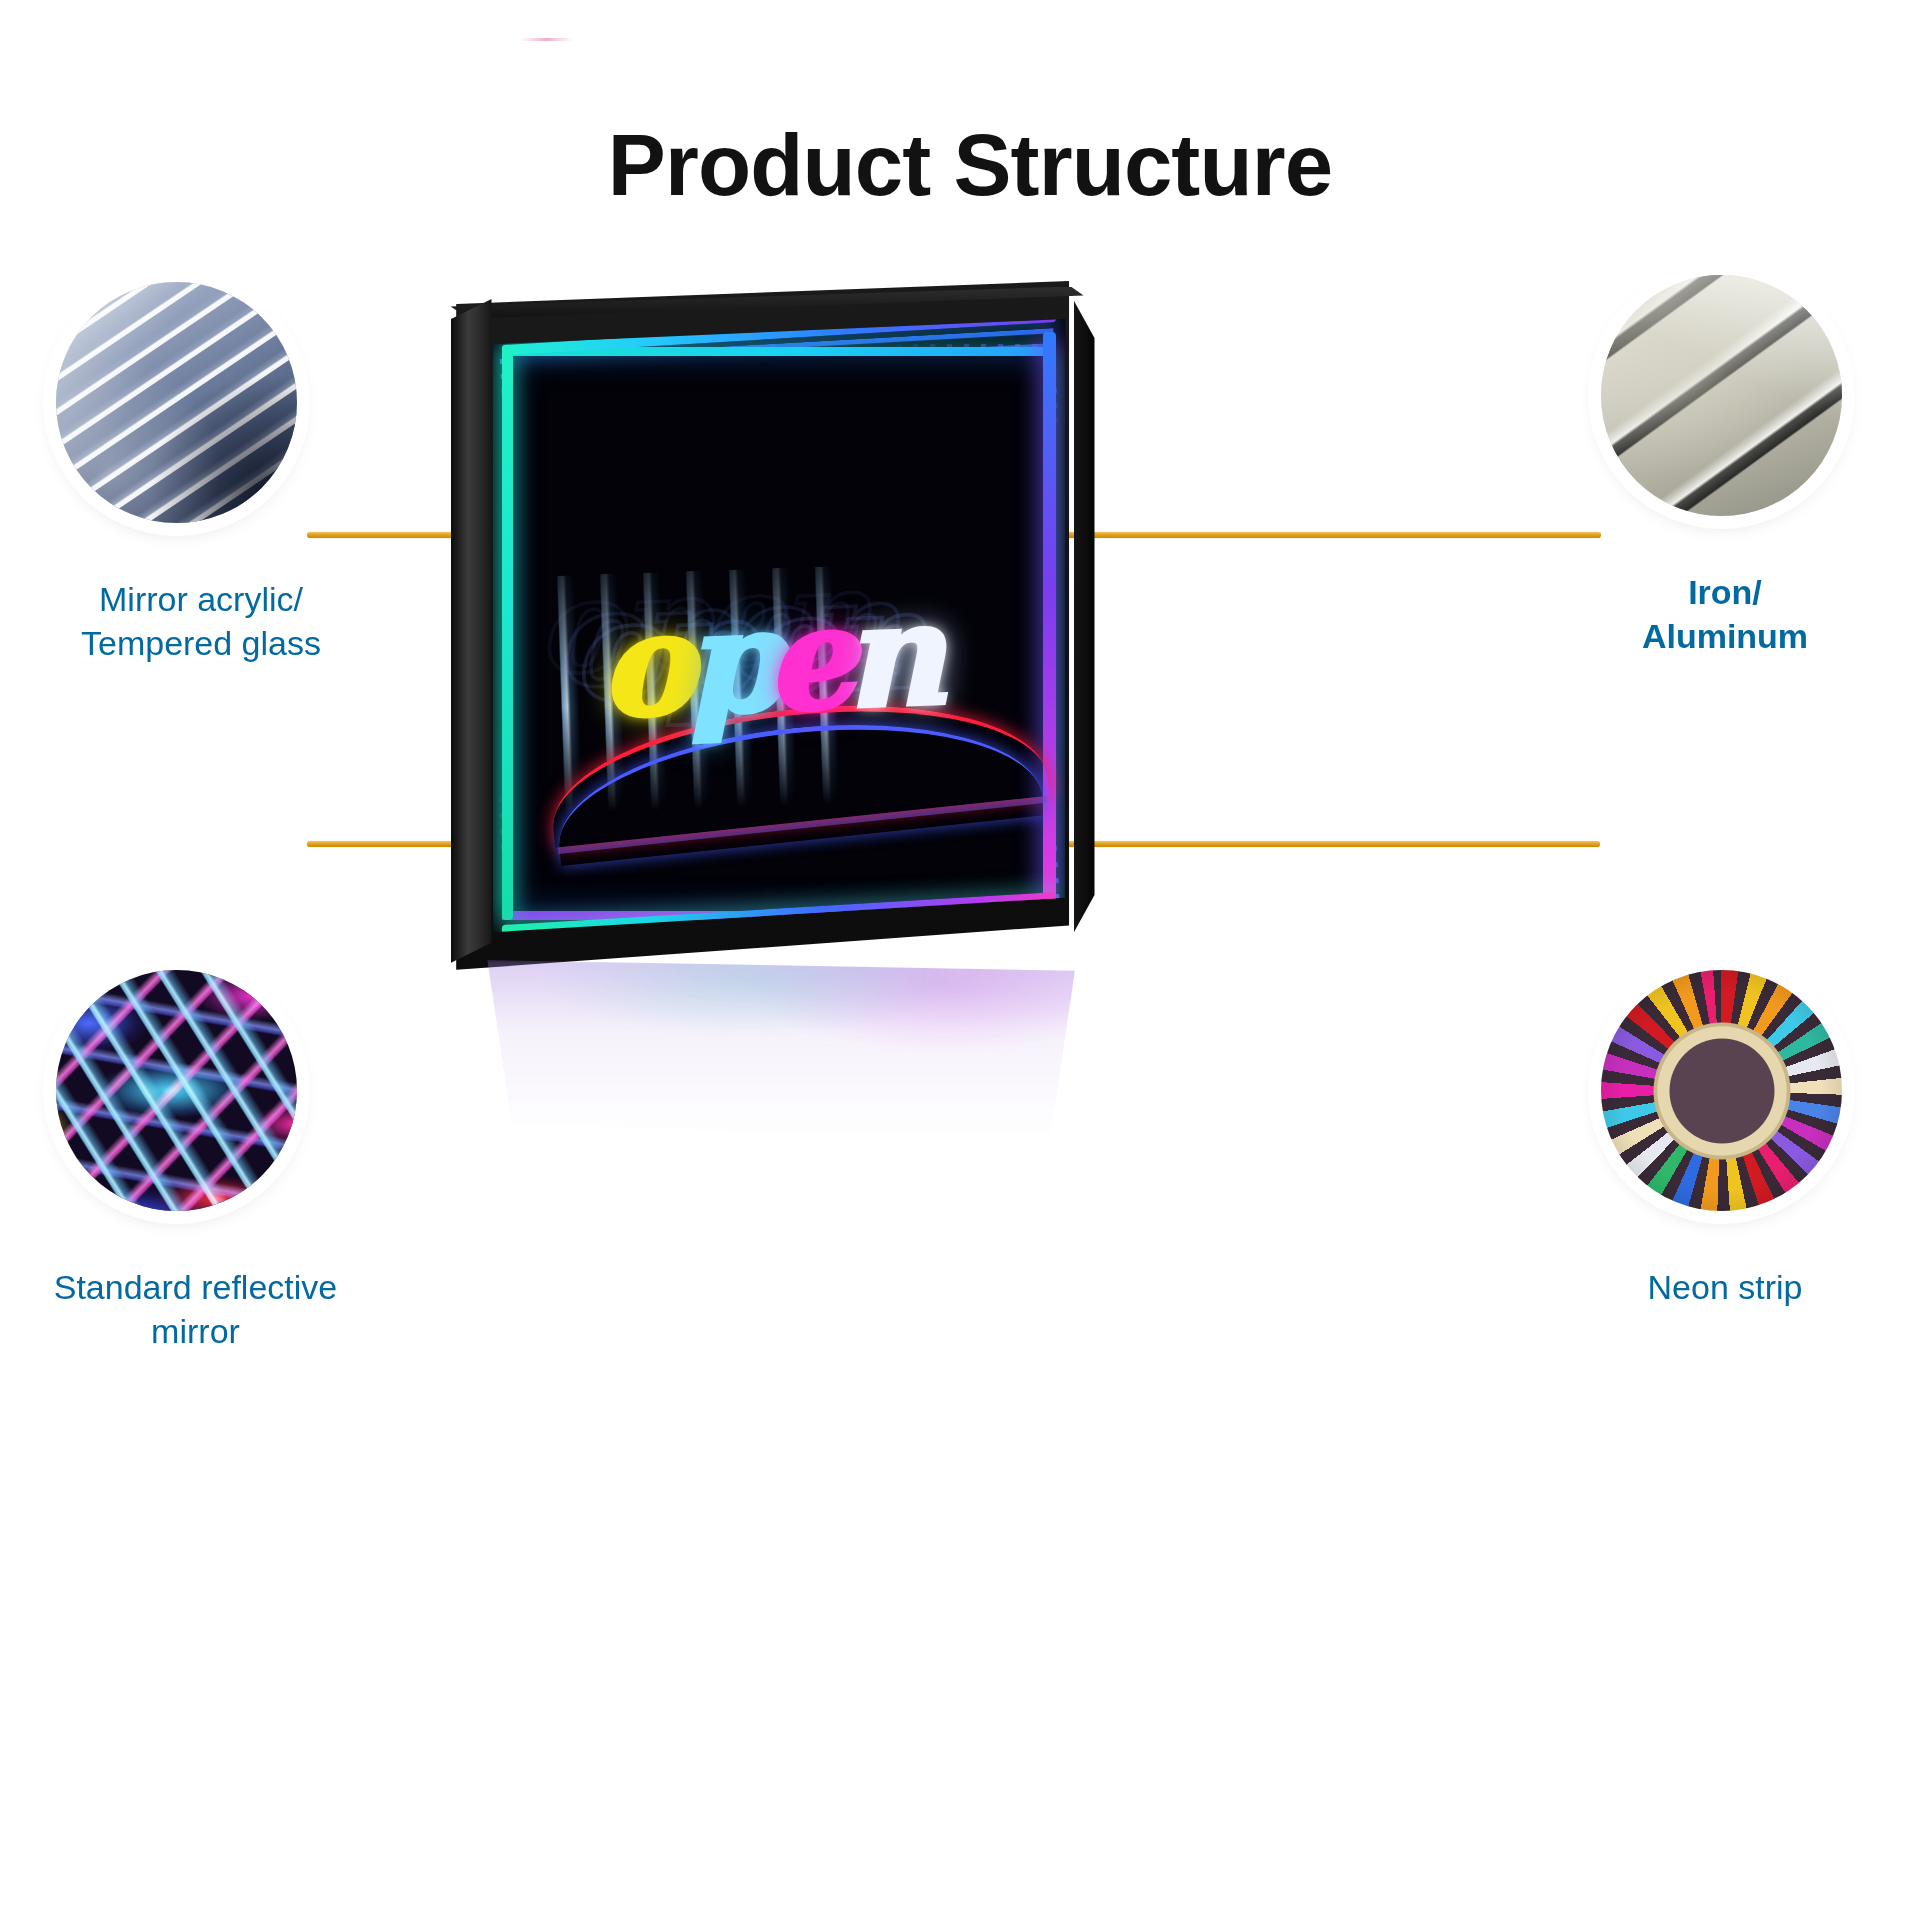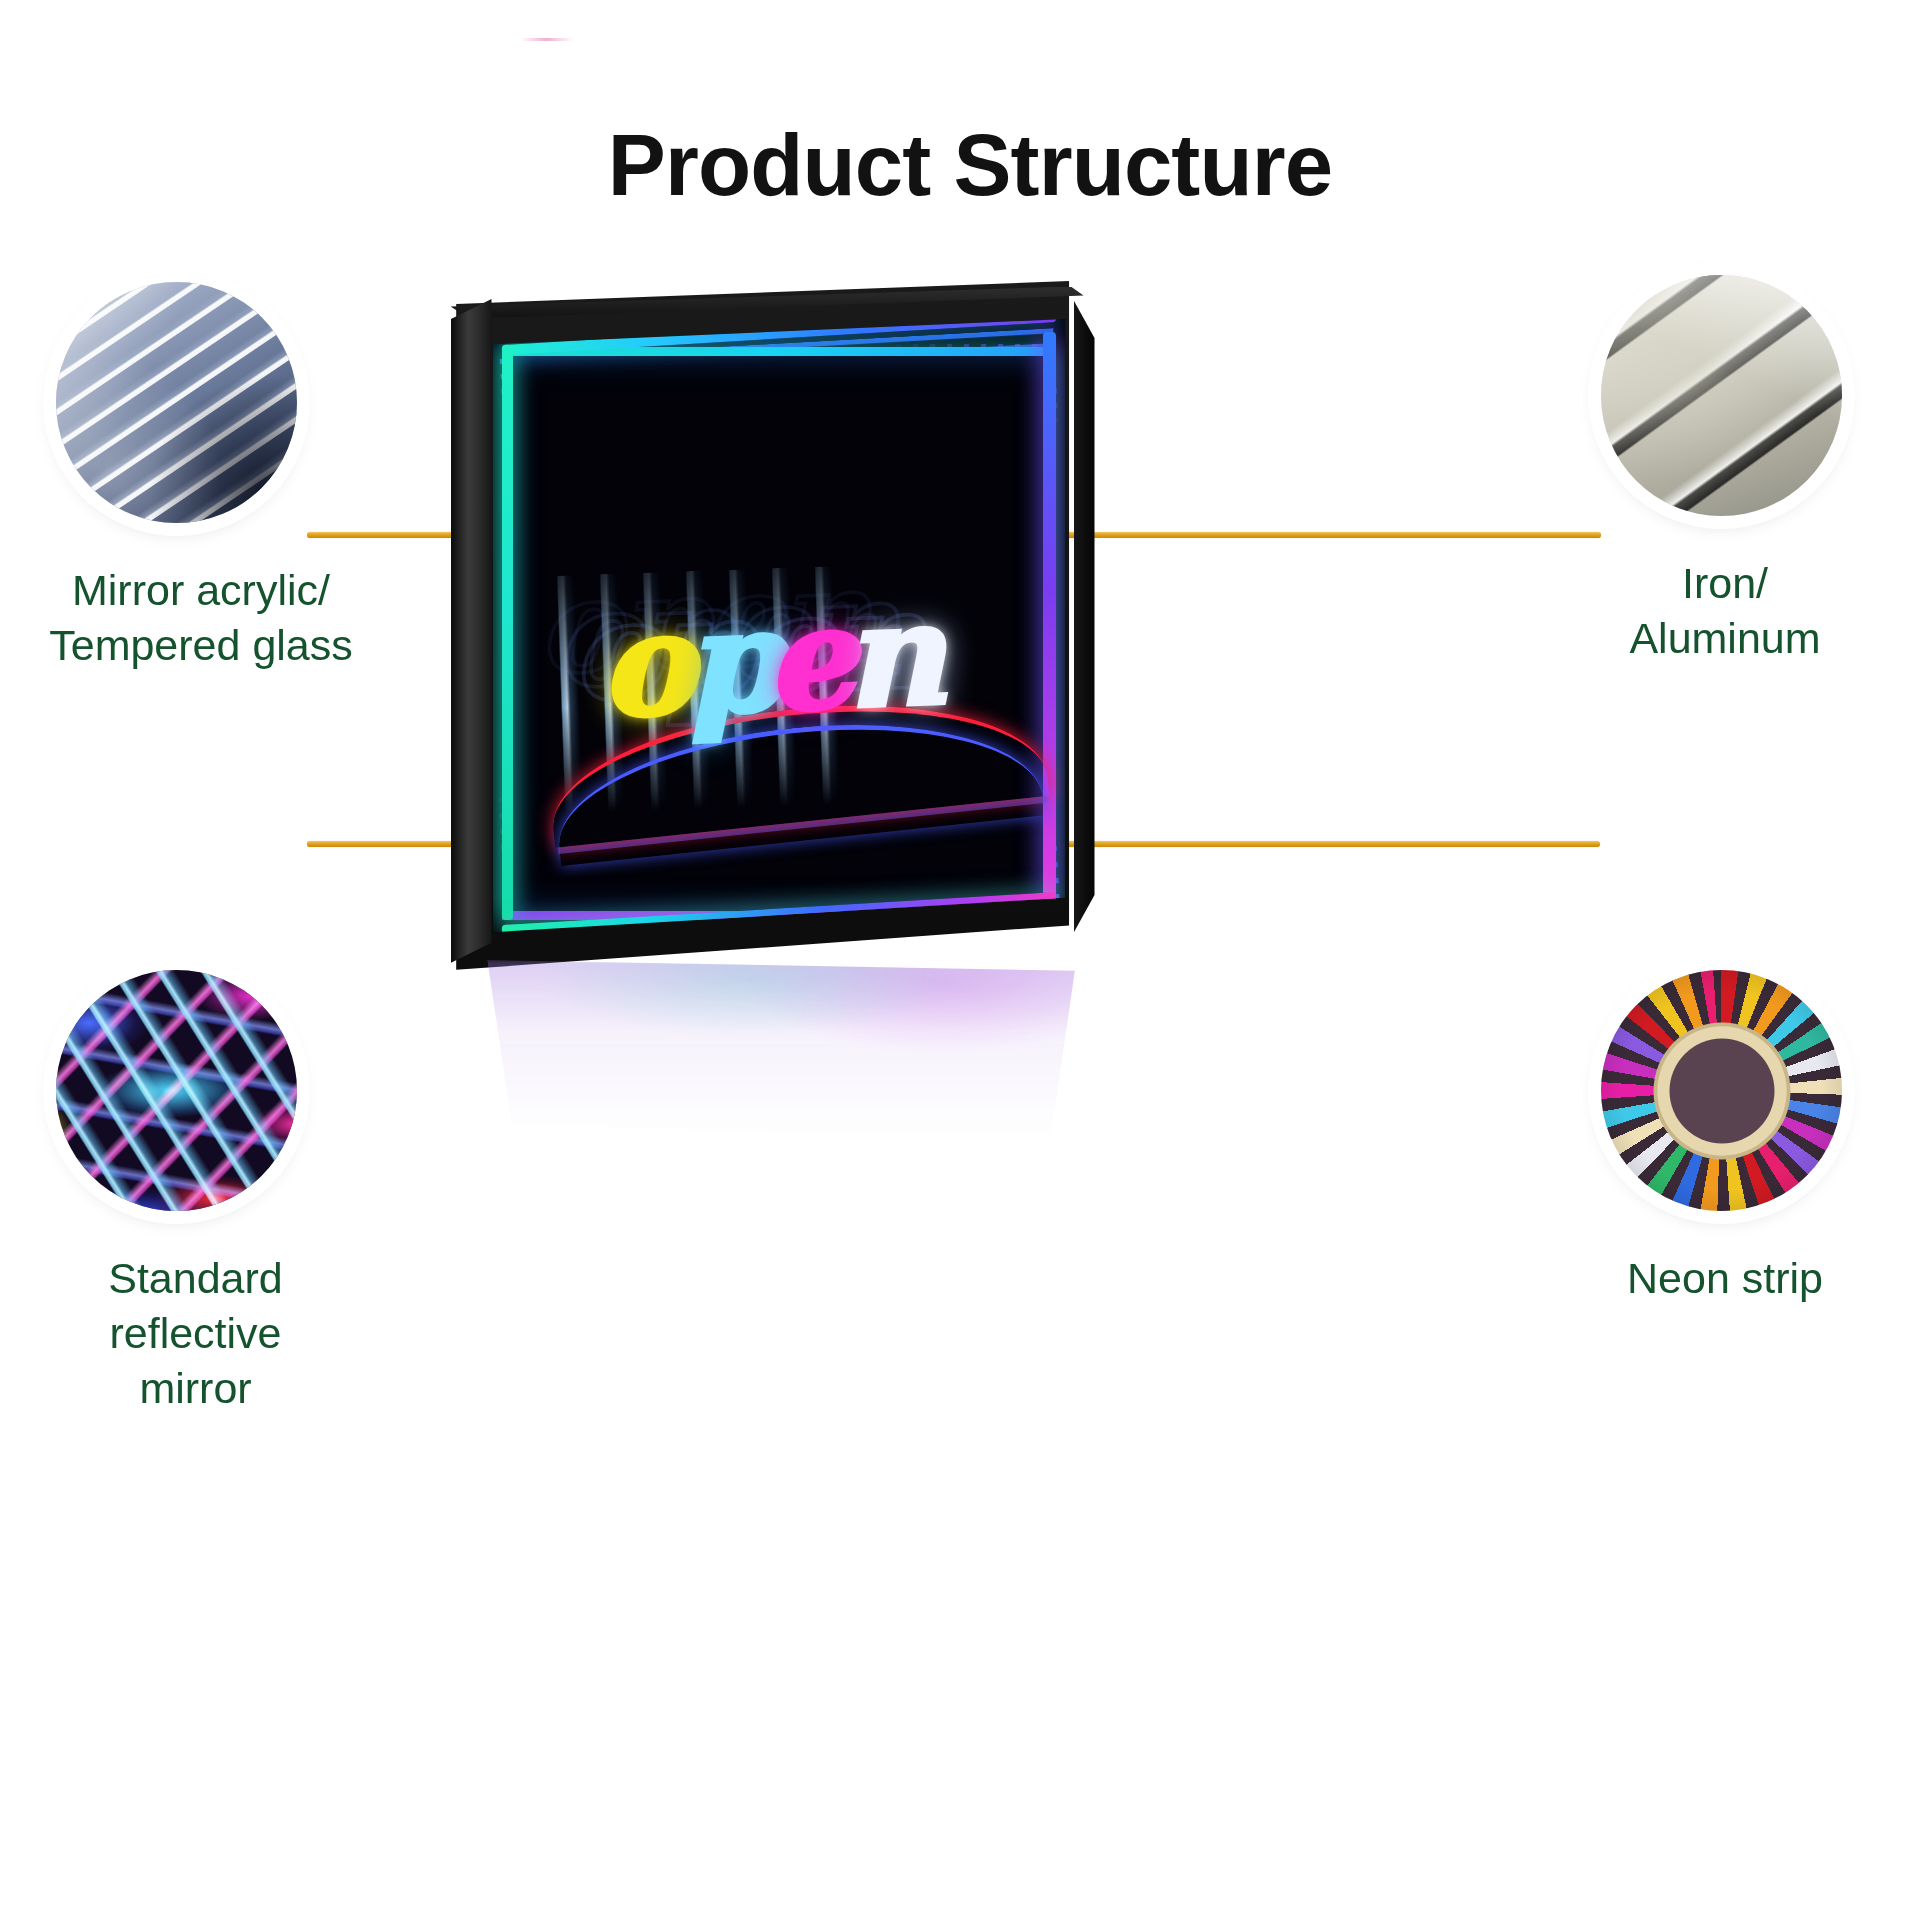--- a/index.html
+++ b/index.html
@@ -63,35 +63,35 @@
     border-radius: 50%;
     overflow: hidden;
     background: #eee;
     box-shadow: 0 0 0 13px #ffffff,
                 0 5.6px 21px rgba(0,0,0,.20),
                 0 0.9px 4.7px rgba(0,0,0,.12);
   }
   .thumb .inner { position: absolute; inset: 0; }
 
   .callout .caption {
-    margin-top: 40px;
+    margin-top: 55px;
     text-align: center;
-    font-size: 43px;
+    font-size: 34px;
     line-height: 1.28;
-    color: #14532d;
+    color: #0369a1;
     white-space: pre-line;
     font-family: "Liberation Sans", sans-serif;
   }
 
   
   #c-acrylic  { left: 56px;   top: 282px;  width: 311px; }
   #c-acrylic .caption { margin-left: -21px; }
   #c-mirror   { left: 56px;   top: 970px; width: 311px; }
   #c-mirror .caption  { margin-left: -32px; }
-  #c-metal    { left: 1601px; top: 275px;  width: 282px; }
+  #c-metal    { left: 1601px; top: 275px;  width: 282px; font-weight: bold; }
   #c-metal .caption   { margin-left: -34px; }
   #c-neon     { left: 1601px; top: 970px; width: 282px; }
   #c-neon .caption    { margin-left: -34px; }
 
   
   .art-acrylic {
     background:
       linear-gradient(150deg, #cdd5e4 0%, #9aa7c2 22%, #6e7e9e 48%, #4d5c7e 70%, #2b3550 100%);
   }
   .art-acrylic::before {

